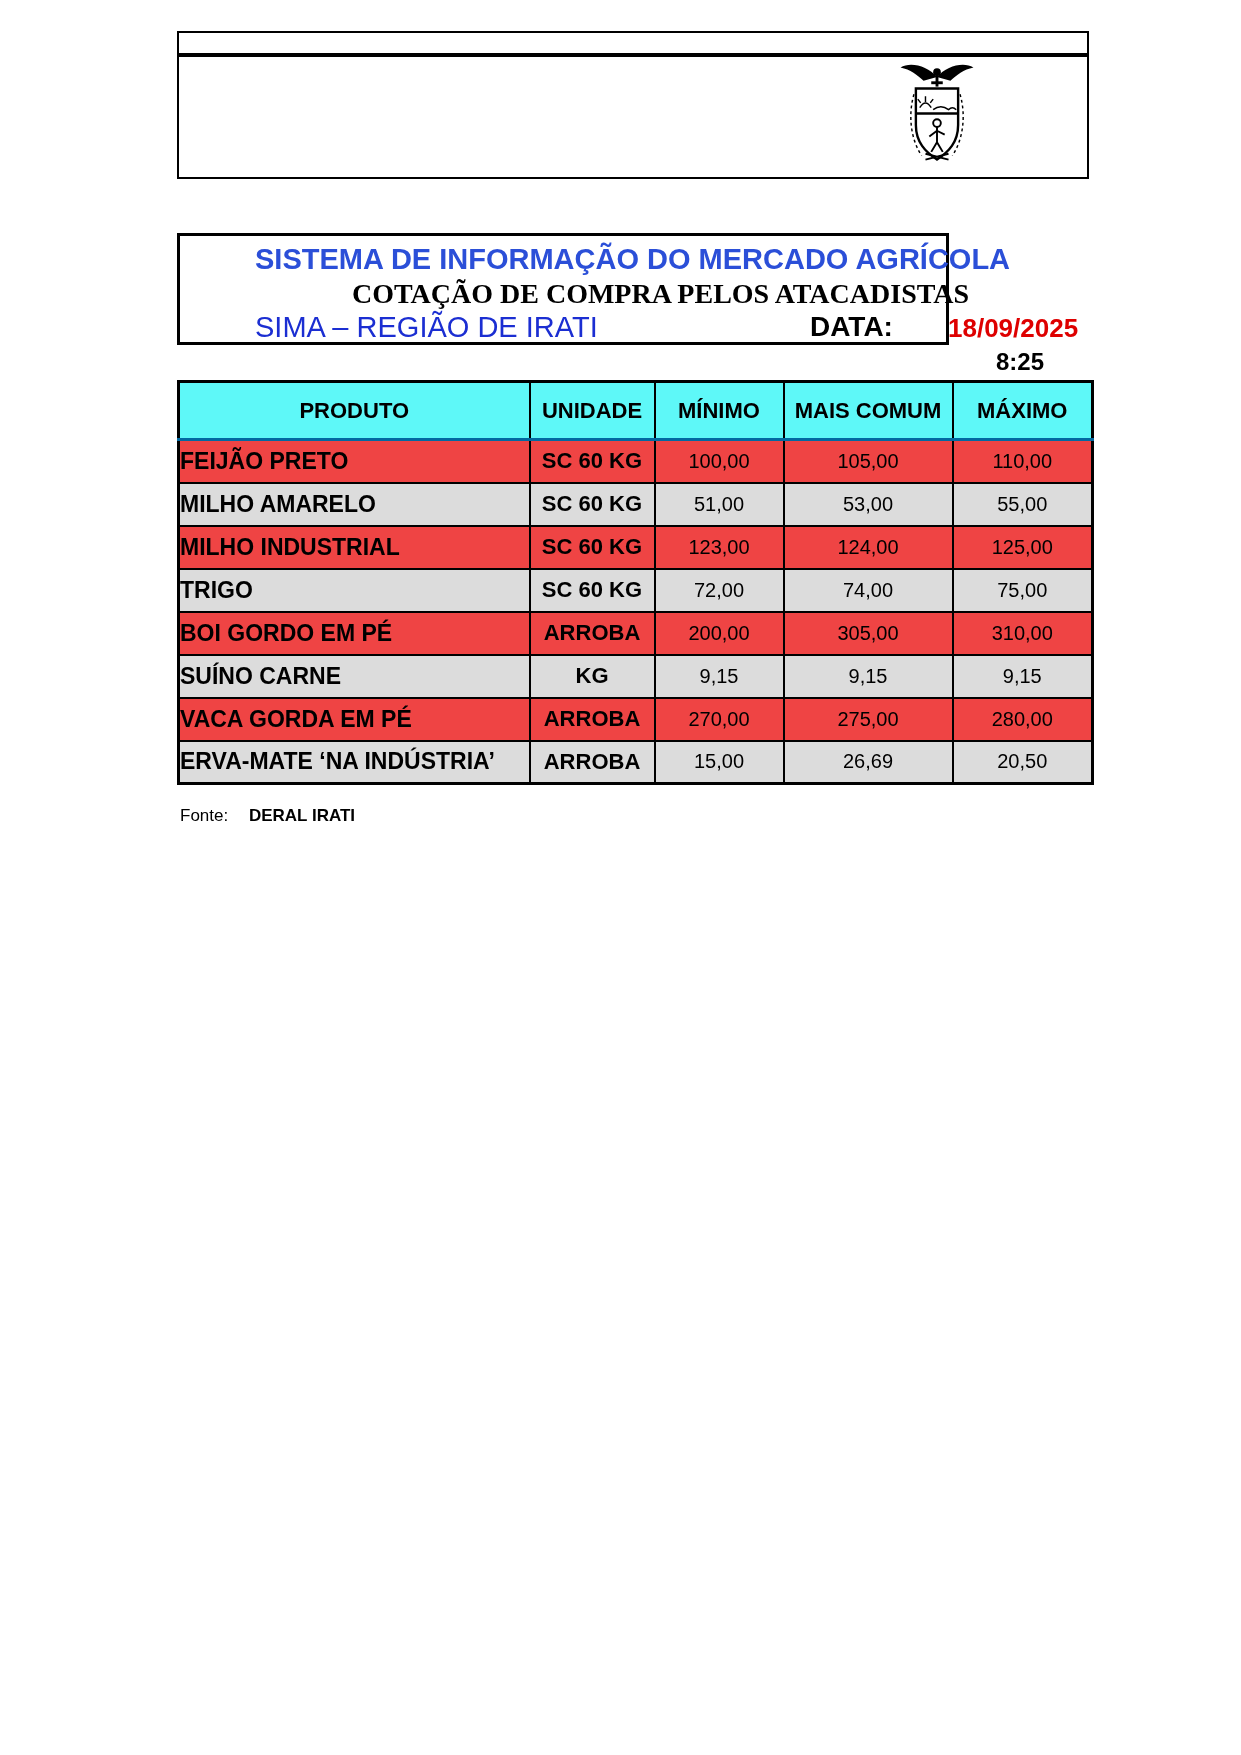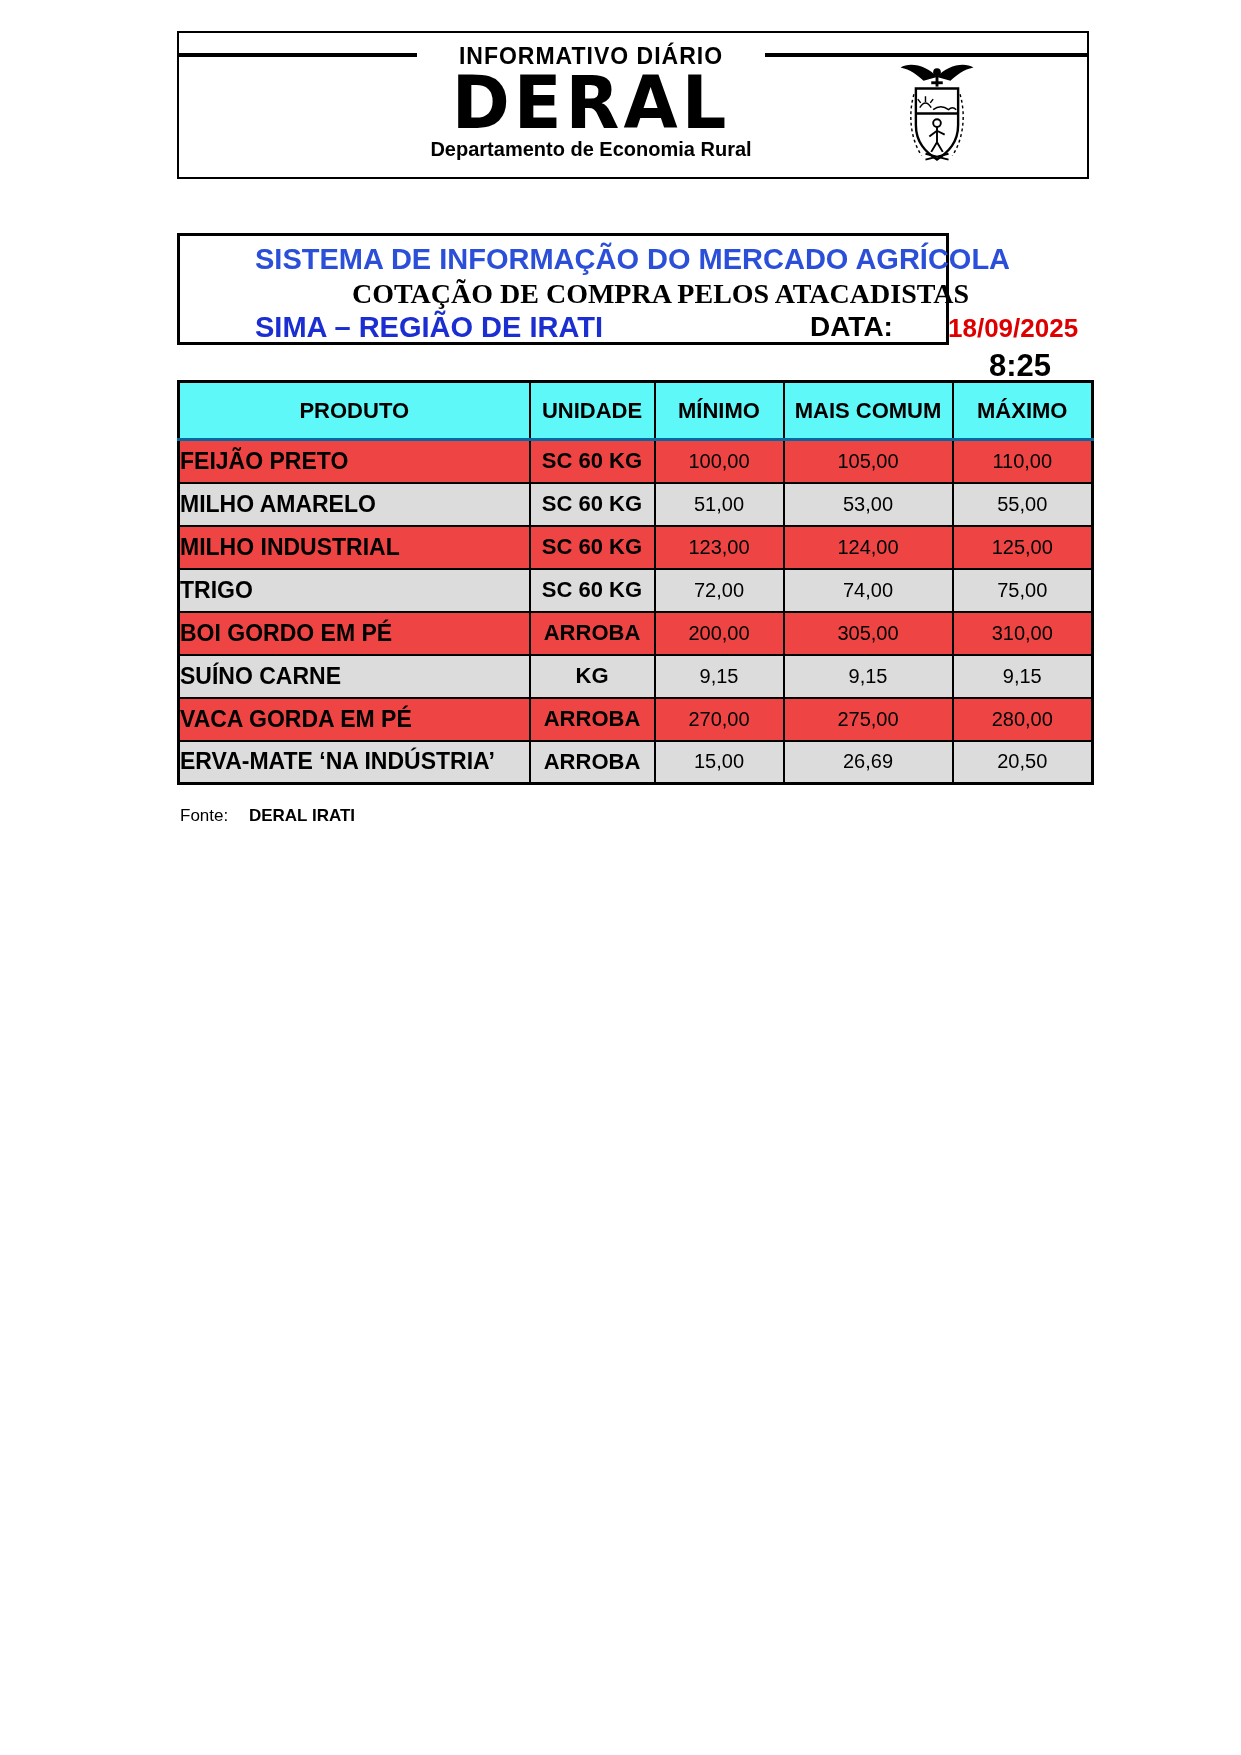--- a/index.html
+++ b/index.html
@@ -75,39 +75,39 @@
     white-space: nowrap;
   }
   .title-line2 {
     position: absolute; left: 172px; top: 42px;
     font-family: "Liberation Serif", serif;
     font-size: 28px; font-weight: bold;
     white-space: nowrap;
   }
   .title-line3 {
     position: absolute; left: 75px; top: 75px;
-    font-size: 29px; font-weight: bold;
+    font-size: 29px; font-weight: normal;
     color: var(--blue_sima, #1B2ED2);
     white-space: nowrap;
   }
   .date-label {
     position: absolute; left: 630px; top: 75px;
     font-size: 28px; font-weight: bold;
     color: #000;
   }
   .date-value {
     position: absolute; left: 768px; top: 77px;
     font-size: 26px; font-weight: bold;
     color: var(--red_date, #DE0000);
   }
   .time-value {
     position: absolute; left: 951px; top: 348px;
     width: 138px;
     text-align: center;
-    font-size: 31px; font-weight: bold;
+    font-size: 24px; font-weight: bold;
   }
 
   
   .price-table {
     position: absolute;
     left: 177px; top: 380px;
     width: 914px;
     border-collapse: collapse;
     table-layout: fixed;
     border: 3px solid #000;
@@ -146,25 +146,20 @@
   .source-value { font-weight: bold; margin-left: 16px; }
 </style>
 </head>
 <body>
 
 <div class="page" style="--cyan: #5EF8F8; --row_alt: #DCDCDC; --blue_title: #2B4FD8; --blue_sima: #1B2ED2; --red_date: #DE0000; --black: #000000;">
 
   <div class="masthead">
     <div class="masthead-rule"></div>
 
-    <div class="logo-block">
-      <div class="logo-tagline">INFORMATIVO DIÁRIO</div>
-      <div class="logo-word">DERAL</div>
-      <div class="logo-dept">Departamento de Economia Rural</div>
-    </div>
 
     <div class="emblem">
       <svg viewBox="0 0 100 115" width="96" height="112" fill="none" stroke="#000" stroke-width="2">
 
         <path d="M50 20 C40 8, 22 4, 12 10 C22 12, 30 18, 36 24 Z" fill="#000" stroke="none"></path>
         <path d="M50 20 C60 8, 78 4, 88 10 C78 12, 70 18, 64 24 Z" fill="#000" stroke="none"></path>
 
         <circle cx="50" cy="15" r="4" fill="#000" stroke="none"></circle>
         <path d="M50 18 L50 30" stroke-width="3"></path>
         <path d="M44 26 L56 26" stroke-width="3"></path>

